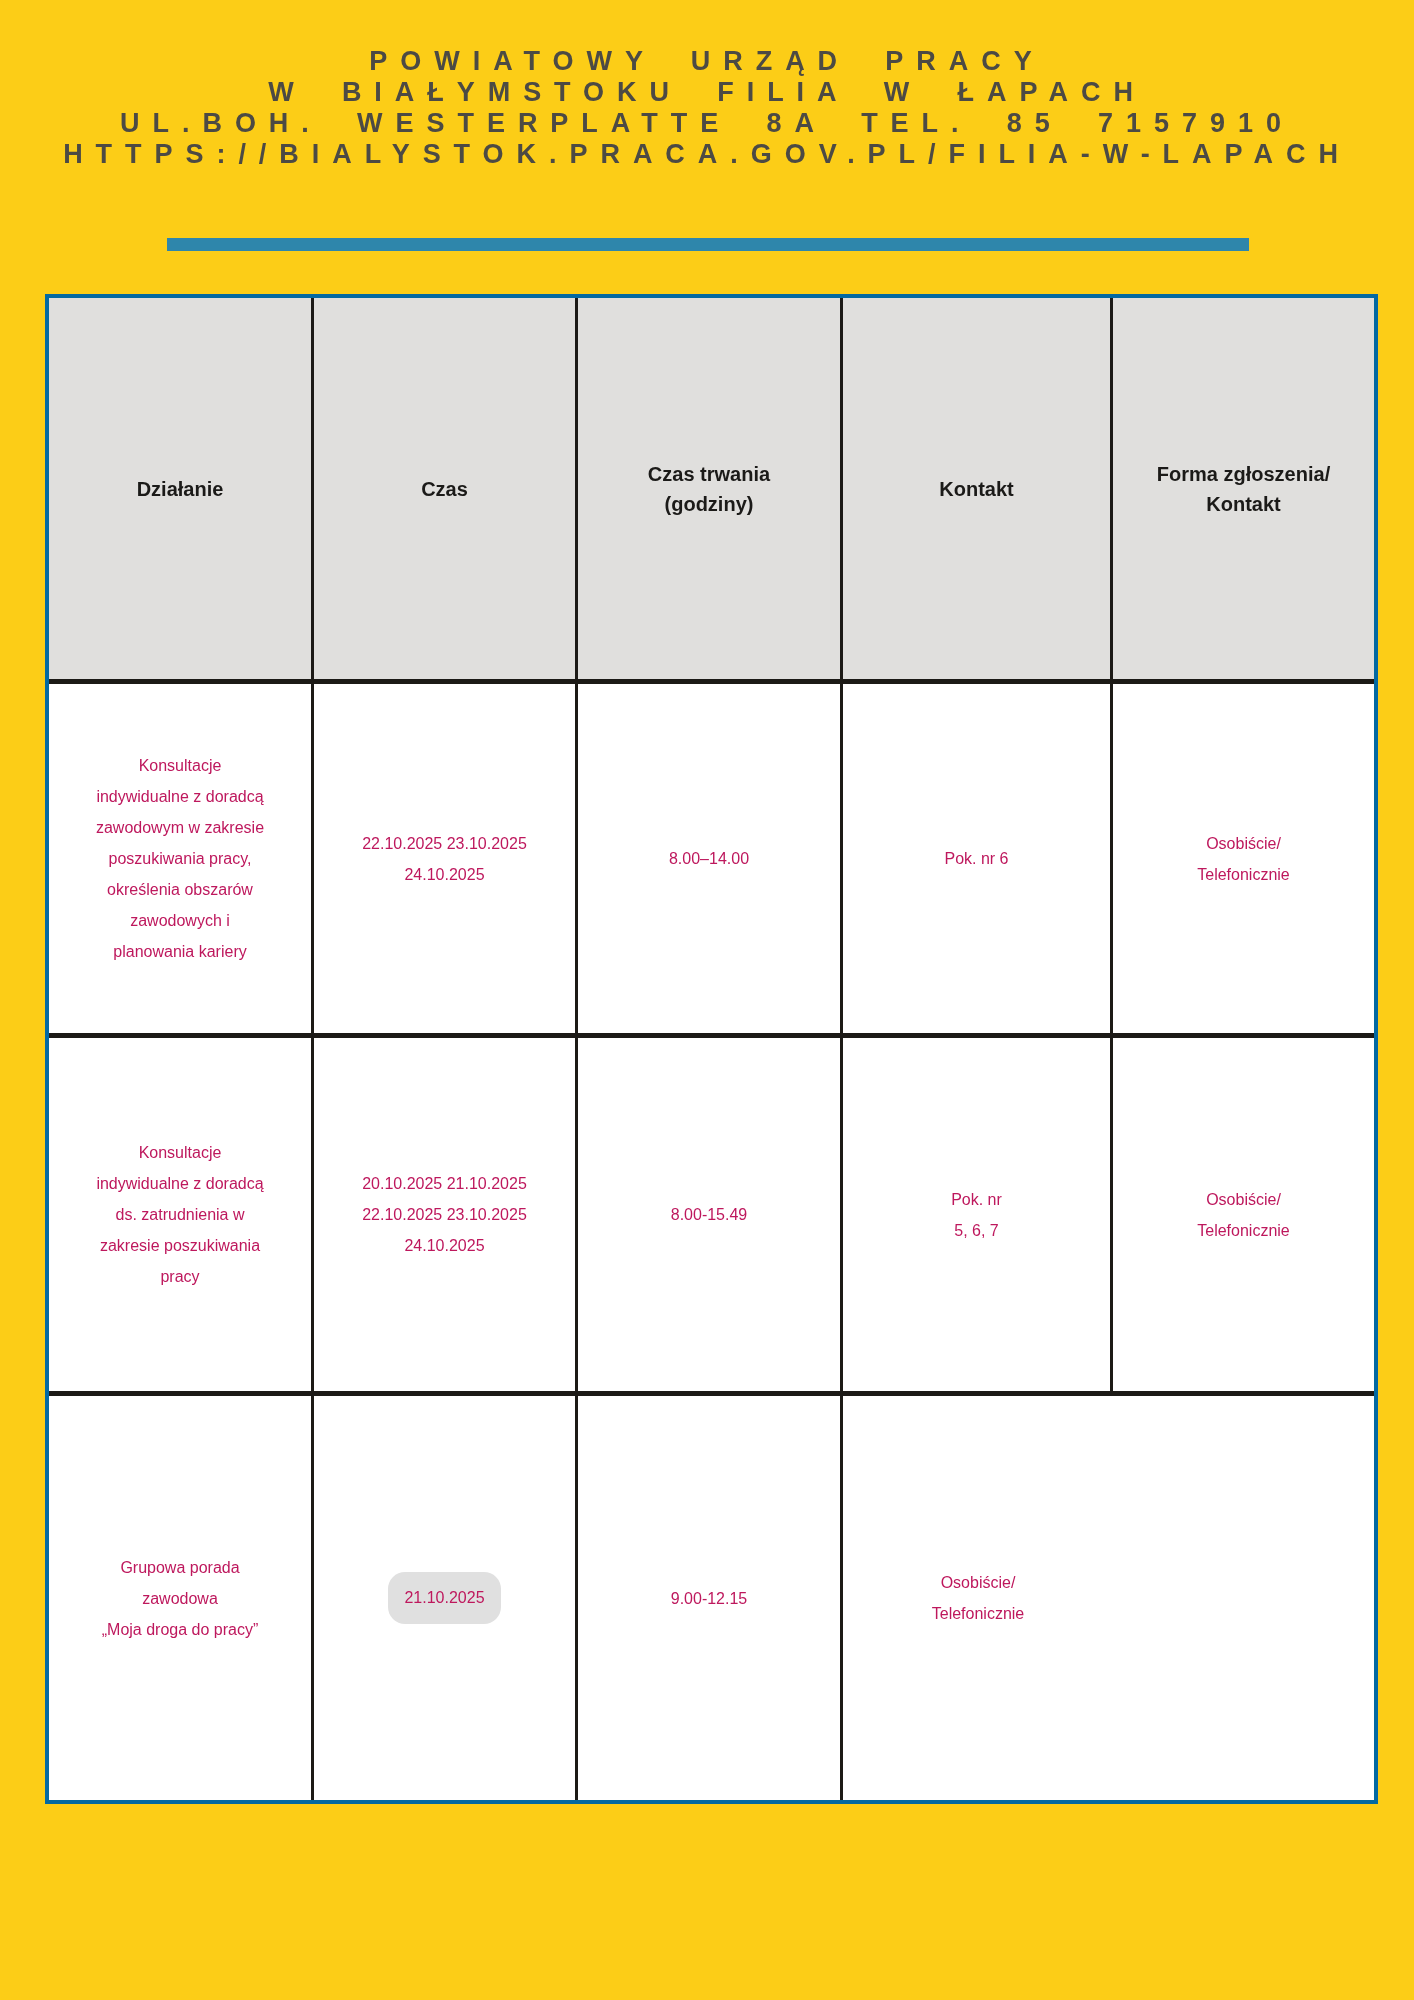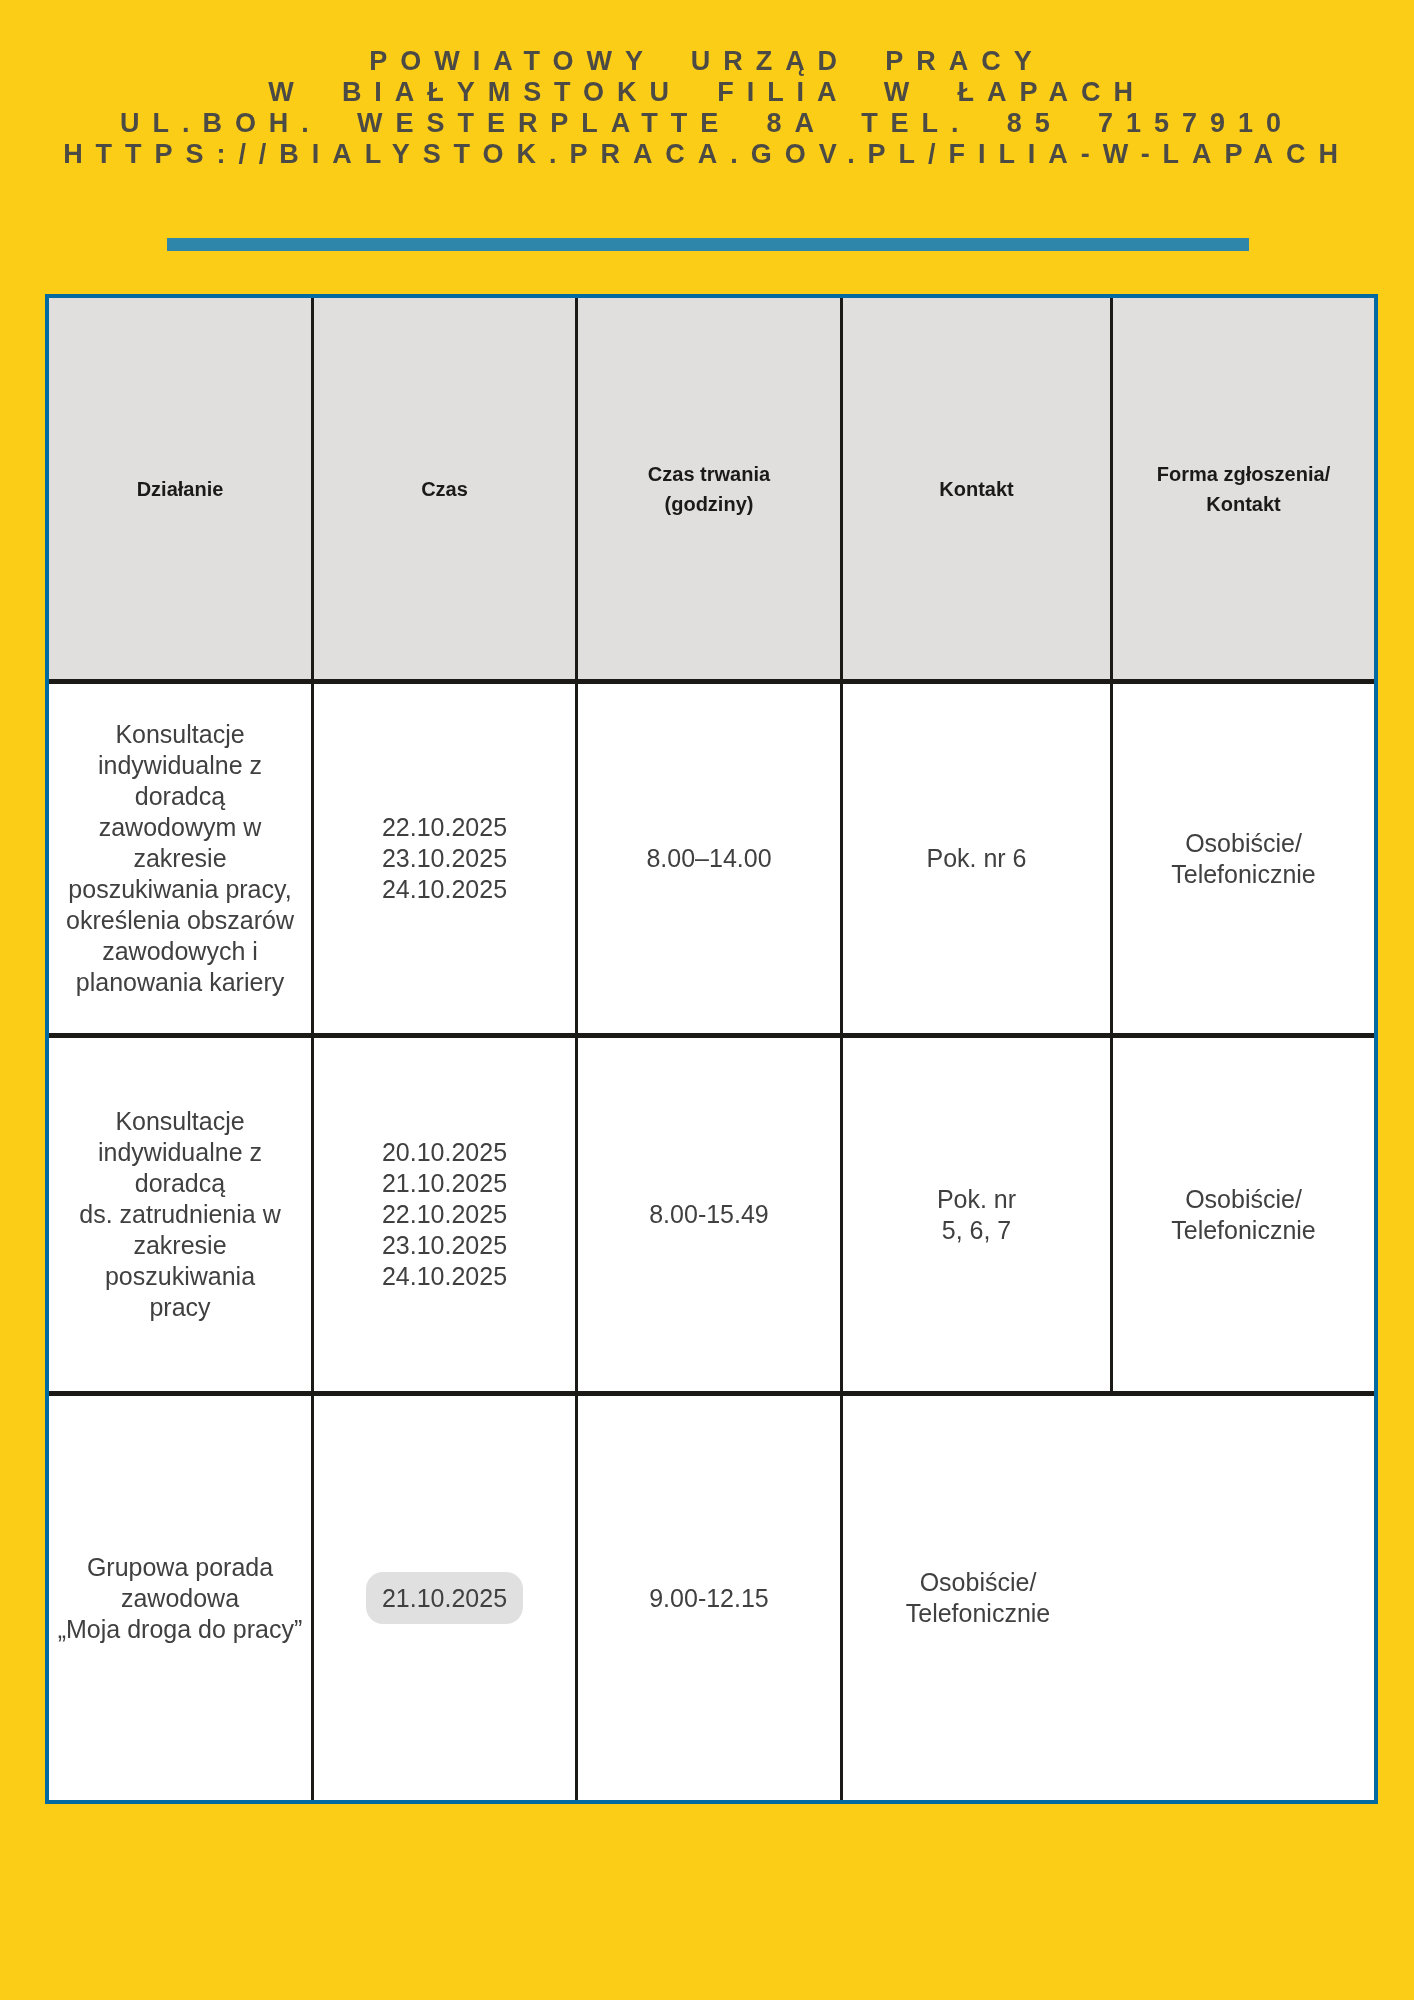--- a/index.html
+++ b/index.html
@@ -49,23 +49,23 @@
   .cell{
     box-sizing:border-box;
     display:flex;
     align-items:center;
     justify-content:center;
     text-align:center;
     white-space:pre-line;
     padding:6px 8px;
     border-right:3px solid #1c1a16;
     border-bottom:5px solid #1c1a16;
-    font-size:25px;
+    font-size:16px;
     line-height:31px;
-    color:#404040;
+    color:#be185d;
     background:#ffffff;
   }
   .cell.last-col{border-right:none;text-align:center;}
   .cell.last-row{border-bottom:none;}
   .cell.th{
     background:#e0dfdd;
     font-weight:bold;
     font-size:20px;
     color:#1b1a18;
     line-height:30px;

